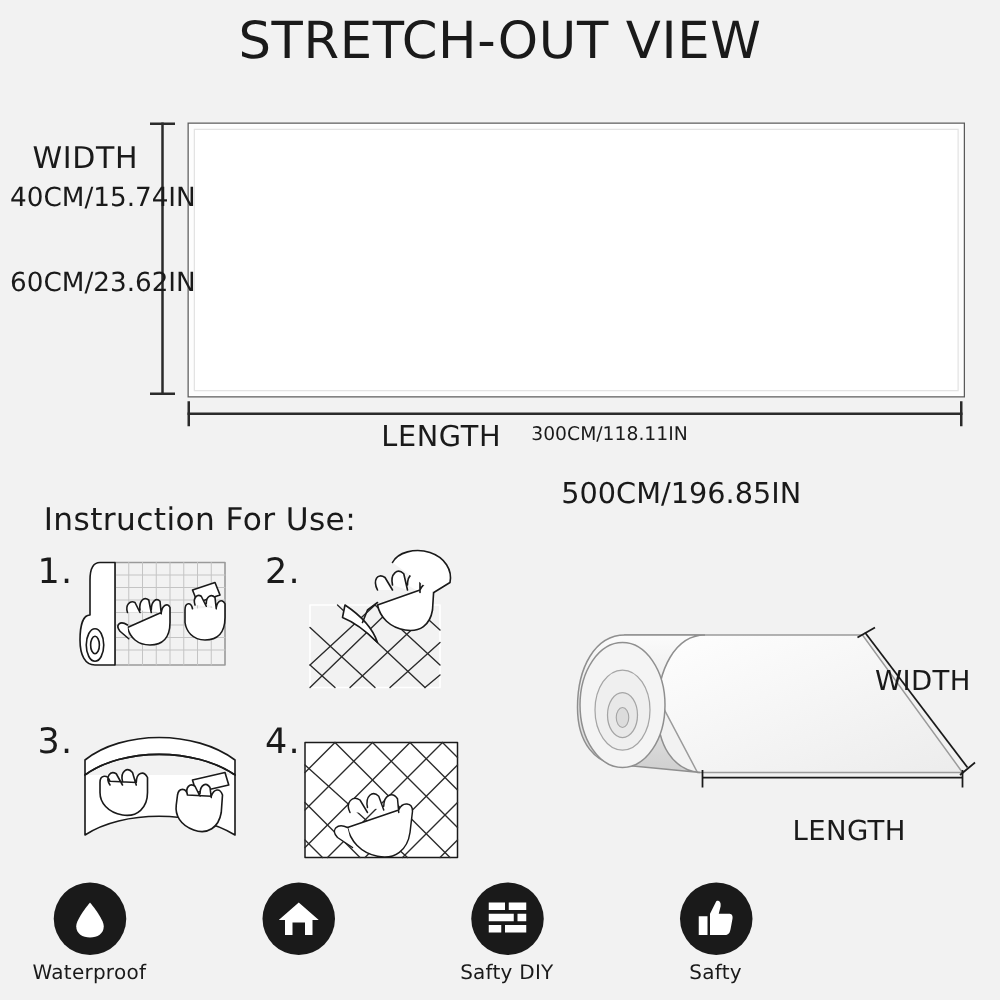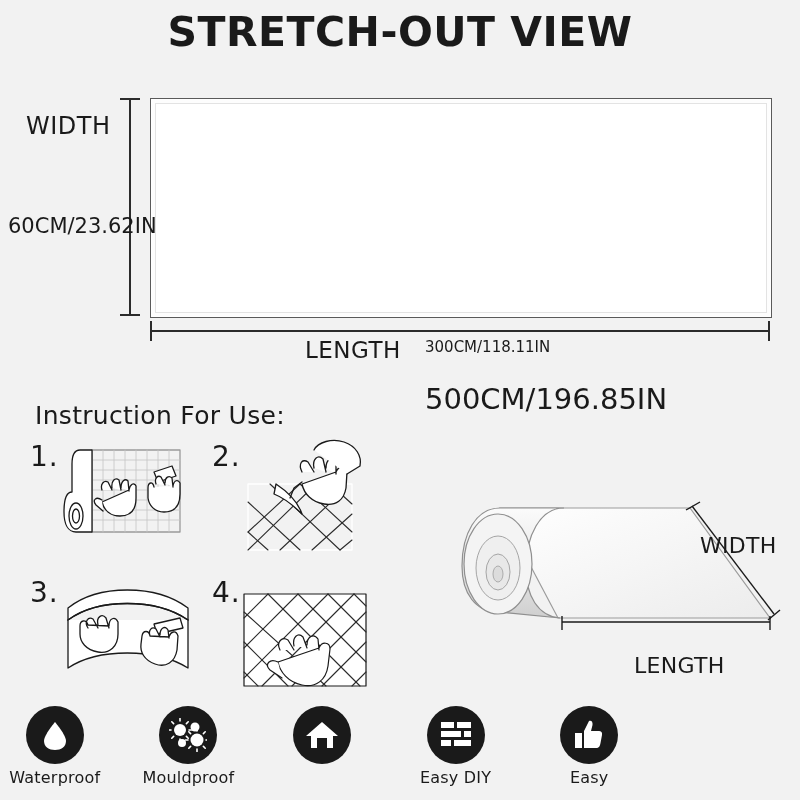--- a/index.html
+++ b/index.html
@@ -24,21 +24,21 @@
 
   
   .title {
     position: absolute;
     top: 8px;
     left: 0;
     width: 800px;
     text-align: center;
     font-size: 41px;
     letter-spacing: 0.5px;
-    font-weight: 700;
+    font-weight: 400;
     font-family: "DejaVu Sans", sans-serif;
   }
 
   
   .sheet {
     position: absolute;
     left: 150px;
     top: 98px;
     width: 620px;
     height: 218px;
@@ -119,23 +119,23 @@
     letter-spacing: 0.5px;
   }
   .lbl-len-1 {
     position: absolute;
     left: 425px;
     top: 338px;
     font-size: 15px;
   }
   .lbl-len-2 {
     position: absolute;
-    left: 425px;
+    left: 449px;
     top: 382px;
-    font-size: 29px;
+    font-size: 23px;
   }
   .lbl-len-3 {
     position: absolute;
     left: 425px;
     top: 418px;
     font-size: 23px;
   }
 
   
   .instr-heading {
@@ -234,20 +234,21 @@
     <div class="cap top"></div>
     <div class="cap bot"></div>
   </div>
 
   <div class="dim-h">
     <div class="cap l"></div>
     <div class="cap r"></div>
   </div>
 
   <div class="lbl-width">WIDTH</div>
+  <div class="lbl-w-1">40CM/15.74IN</div>
   <div class="lbl-w-2">60CM/23.62IN</div>
 
   <div class="lbl-length">LENGTH</div>
   <div class="lbl-len-1">300CM/118.11IN</div>
   <div class="lbl-len-2">500CM/196.85IN</div>
 
   <div class="instr-heading">Instruction For Use:</div>
 
   <div class="step" style="left:30px; top:432px; width:170px; height:130px;">
     <div class="step-num" style="left:0px; top:8px;">1.</div>
@@ -378,37 +379,20 @@
 
     <div class="feature">
       <div class="badge">
         <svg width="34" height="34" viewBox="0 0 34 34">
           <path d="M17 4 C17 4 6 17 6 23 C6 29 11 32 17 32 C23 32 28 29 28 23 C28 17 17 4 17 4 Z" fill="#ffffff"></path>
         </svg>
       </div>
       <div class="feature-label">Waterproof</div>
     </div>
 
-    <div class="feature">
-      <div class="badge">
-        <svg width="38" height="34" viewBox="0 0 38 34">
-          <g fill="#ffffff">
-            <circle cx="11" cy="12" r="6"></circle>
-            <circle cx="26" cy="9" r="4.5"></circle>
-            <circle cx="28" cy="22" r="6.5"></circle>
-            <circle cx="13" cy="25" r="4"></circle>
-            <g stroke="#ffffff" stroke-width="1.6" stroke-linecap="round">
-              <path d="M11 3 L11 0.5 M11 21 L11 23.5 M2 12 L-0.5 12 M20 12 L22.5 12 M4.6 5.6 L2.8 3.8 M17.4 18.4 L19.2 20.2 M17.4 5.6 L19.2 3.8 M4.6 18.4 L2.8 20.2"></path>
-              <path d="M28 13 L28 10.5 M28 31 L28 33.5 M19 22 L16.5 22 M37 22 L39 22 M21.6 15.6 L19.8 13.8 M34.4 28.4 L36.2 30.2 M34.4 15.6 L36.2 13.8 M21.6 28.4 L19.8 30.2"></path>
-            </g>
-          </g>
-        </svg>
-      </div>
-      <div class="feature-label">Mouldproof</div>
-    </div>
 
     <div class="feature">
       <div class="badge">
         <svg width="36" height="32" viewBox="0 0 36 32">
           <path d="M18 3 L34 17 L29 17 L29 29 L7 29 L7 17 L2 17 Z" fill="#ffffff"></path>
           <rect x="13" y="19" width="10" height="10" fill="#1a1a1a"></rect>
         </svg>
       </div>
     </div>
 
@@ -418,28 +402,28 @@
           <g fill="#ffffff">
             <rect x="2" y="2" width="13" height="6"></rect>
             <rect x="18" y="2" width="14" height="6"></rect>
             <rect x="2" y="11" width="20" height="6"></rect>
             <rect x="25" y="11" width="7" height="6"></rect>
             <rect x="2" y="20" width="10" height="6"></rect>
             <rect x="15" y="20" width="17" height="6"></rect>
           </g>
         </svg>
       </div>
-      <div class="feature-label">Easy DIY</div>
+      <div class="feature-label">Safty DIY</div>
     </div>
 
     <div class="feature">
       <div class="badge">
         <svg width="34" height="32" viewBox="0 0 34 32">
           <path d="M12 14 L12 29 L24 29 C27 29 28 27 28.5 24 L30 16 C30.5 13 29 12 27 12 L19 12 L20.5 6 C21 2.5 19 1 17 2 L12 12 Z" fill="#ffffff"></path>
           <rect x="3" y="14" width="7" height="15" fill="#ffffff"></rect>
         </svg>
       </div>
-      <div class="feature-label">Easy</div>
+      <div class="feature-label">Safty</div>
     </div>
 
   </div>
 
 </div>
 
 </body></html>

